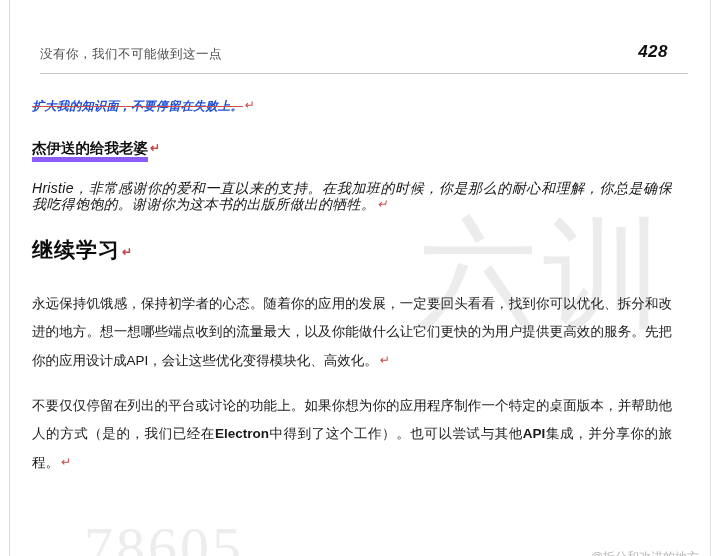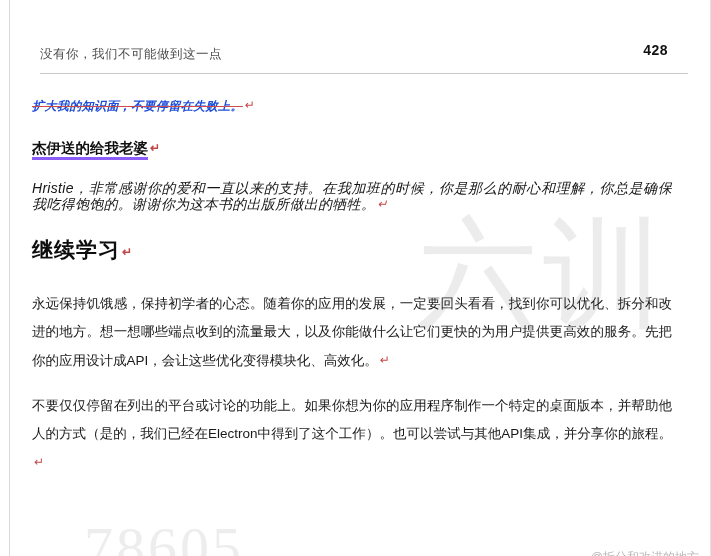--- a/index.html
+++ b/index.html
@@ -91,24 +91,25 @@
     left: 0;
     top: 4px;
     font-size: 12.5px;
     color: #4a4a4a;
     letter-spacing: 0.5px;
   }
   .header-pageno {
     position: absolute;
     right: 12px;
     top: 0;
-    font-size: 14px;
+    font-size: 17px;
     font-weight: bold;
     color: #111111;
     letter-spacing: 0.5px;
+    font-style: italic;
   }
   .header-rule {
     position: absolute;
     left: 0;
     top: 31px;
     width: 648px;
     height: 1px;
     background: #c9c9c9;
   }
 
@@ -156,21 +157,21 @@
   .h-sub {
     font-size: 14.5px;
     font-weight: bold;
     color: #111111;
     margin: 0 0 22px 0;
     position: relative;
     display: inline-block;
     z-index: 7;
   }
   .h-sub .u {
-    border-bottom: 3px solid #8b5cf6;
+    border-bottom: 5px solid #8b5cf6;
     padding-bottom: 1px;
   }
 
   .para-italic {
     font-style: italic;
     font-size: 14px;
     line-height: 16px;
     color: #151515;
     margin: 0 0 24px 0;
     letter-spacing: 0.3px;
@@ -184,21 +185,21 @@
     font-weight: bold;
     color: #0d0d0d;
     margin: 0 0 26px 0;
     letter-spacing: 1px;
     position: relative;
     z-index: 7;
     font-family: "Liberation Sans", sans-serif;
   }
 
   .bold-inline {
-    font-weight: normal;
+    font-weight: bold;
   }
 </style>
 </head>
 <body>
 
 <div class="page">
 
   <div class="left-rule"></div>
   <div class="right-rule"></div>
 

